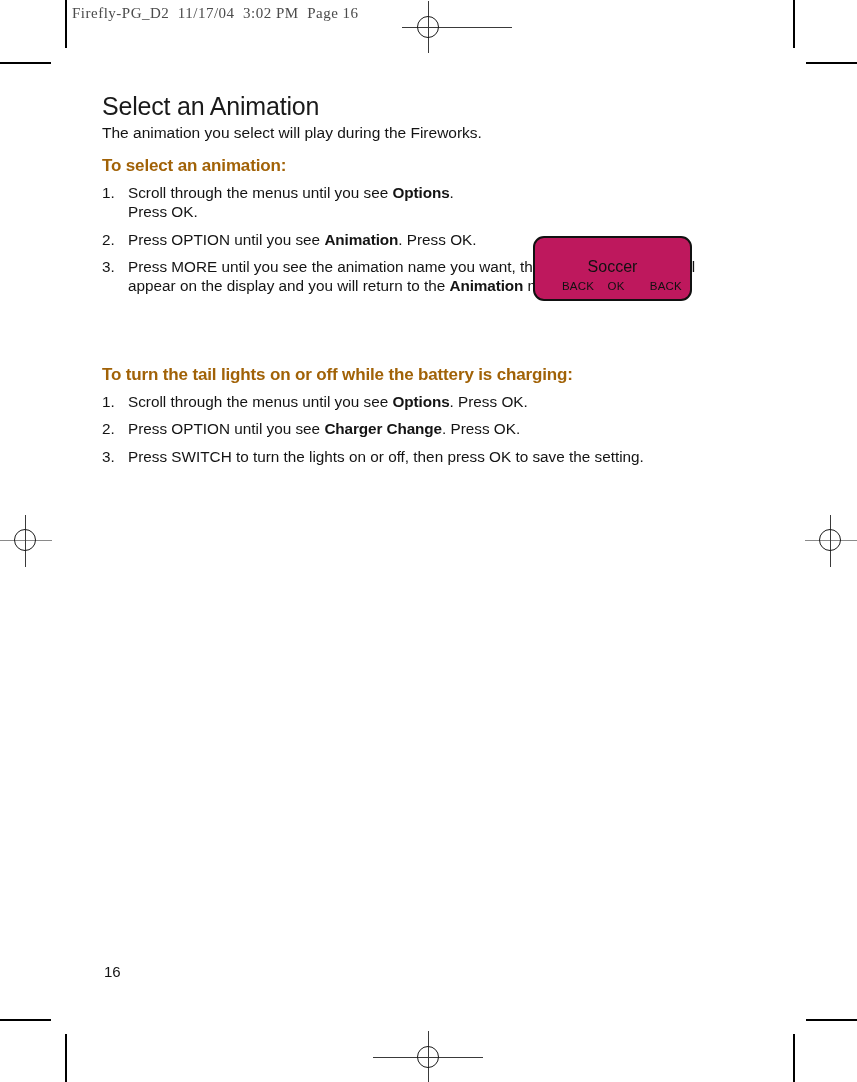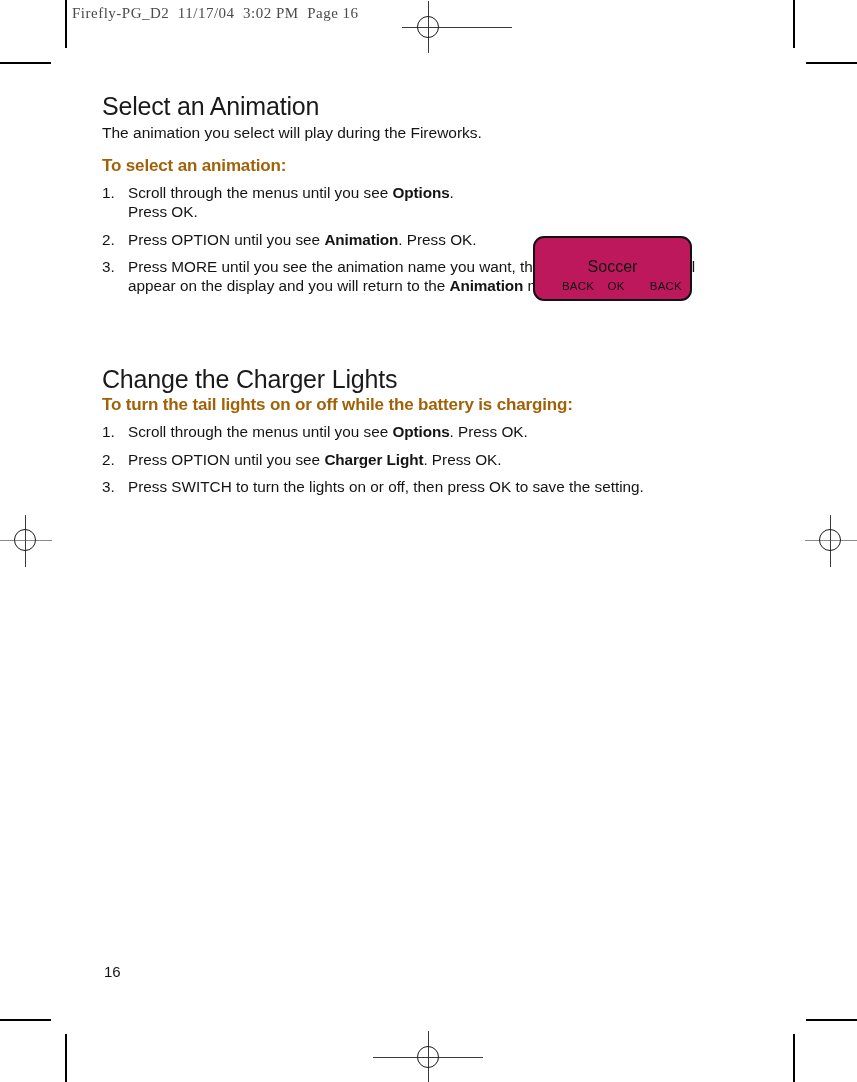--- a/index.html
+++ b/index.html
@@ -226,25 +226,24 @@
     <ol class="steps">
         <li><span class="num">1.</span><span>Scroll through the menus until you see <b>Options</b>.<br>Press OK.</span></li>
         <li><span class="num">2.</span><span>Press OPTION until you see <b>Animation</b>. Press OK.</span></li>
         <li><span class="num">3.</span><span>Press MORE until you see the animation name you want, then press OK. Saved will appear on the display and you will return to the <b>Animation</b> menu.</span></li>
       </ol>
   </div>
 
   <div class="section-gap"></div>
 
   <div>
-    <h1 class="section-title">Change the Charger Lights</h1>
     <p class="sub-bold">To turn the tail lights on or off while the battery is charging:</p>
     <ol class="steps">
         <li><span class="num">1.</span><span>Scroll through the menus until you see <b>Options</b>. Press OK.</span></li>
-        <li><span class="num">2.</span><span>Press OPTION until you see <b>Charger Light</b>. Press OK.</span></li>
+        <li><span class="num">2.</span><span>Press OPTION until you see <b>Charger Change</b>. Press OK.</span></li>
         <li><span class="num">3.</span><span>Press SWITCH to turn the lights on or off, then press OK to save the setting.</span></li>
       </ol>
   </div>
 
 </div>
 
 <div class="lcd">
   <div class="lcd-main">Soccer</div>
   <div class="lcd-softkeys">
     <span>BACK</span>

